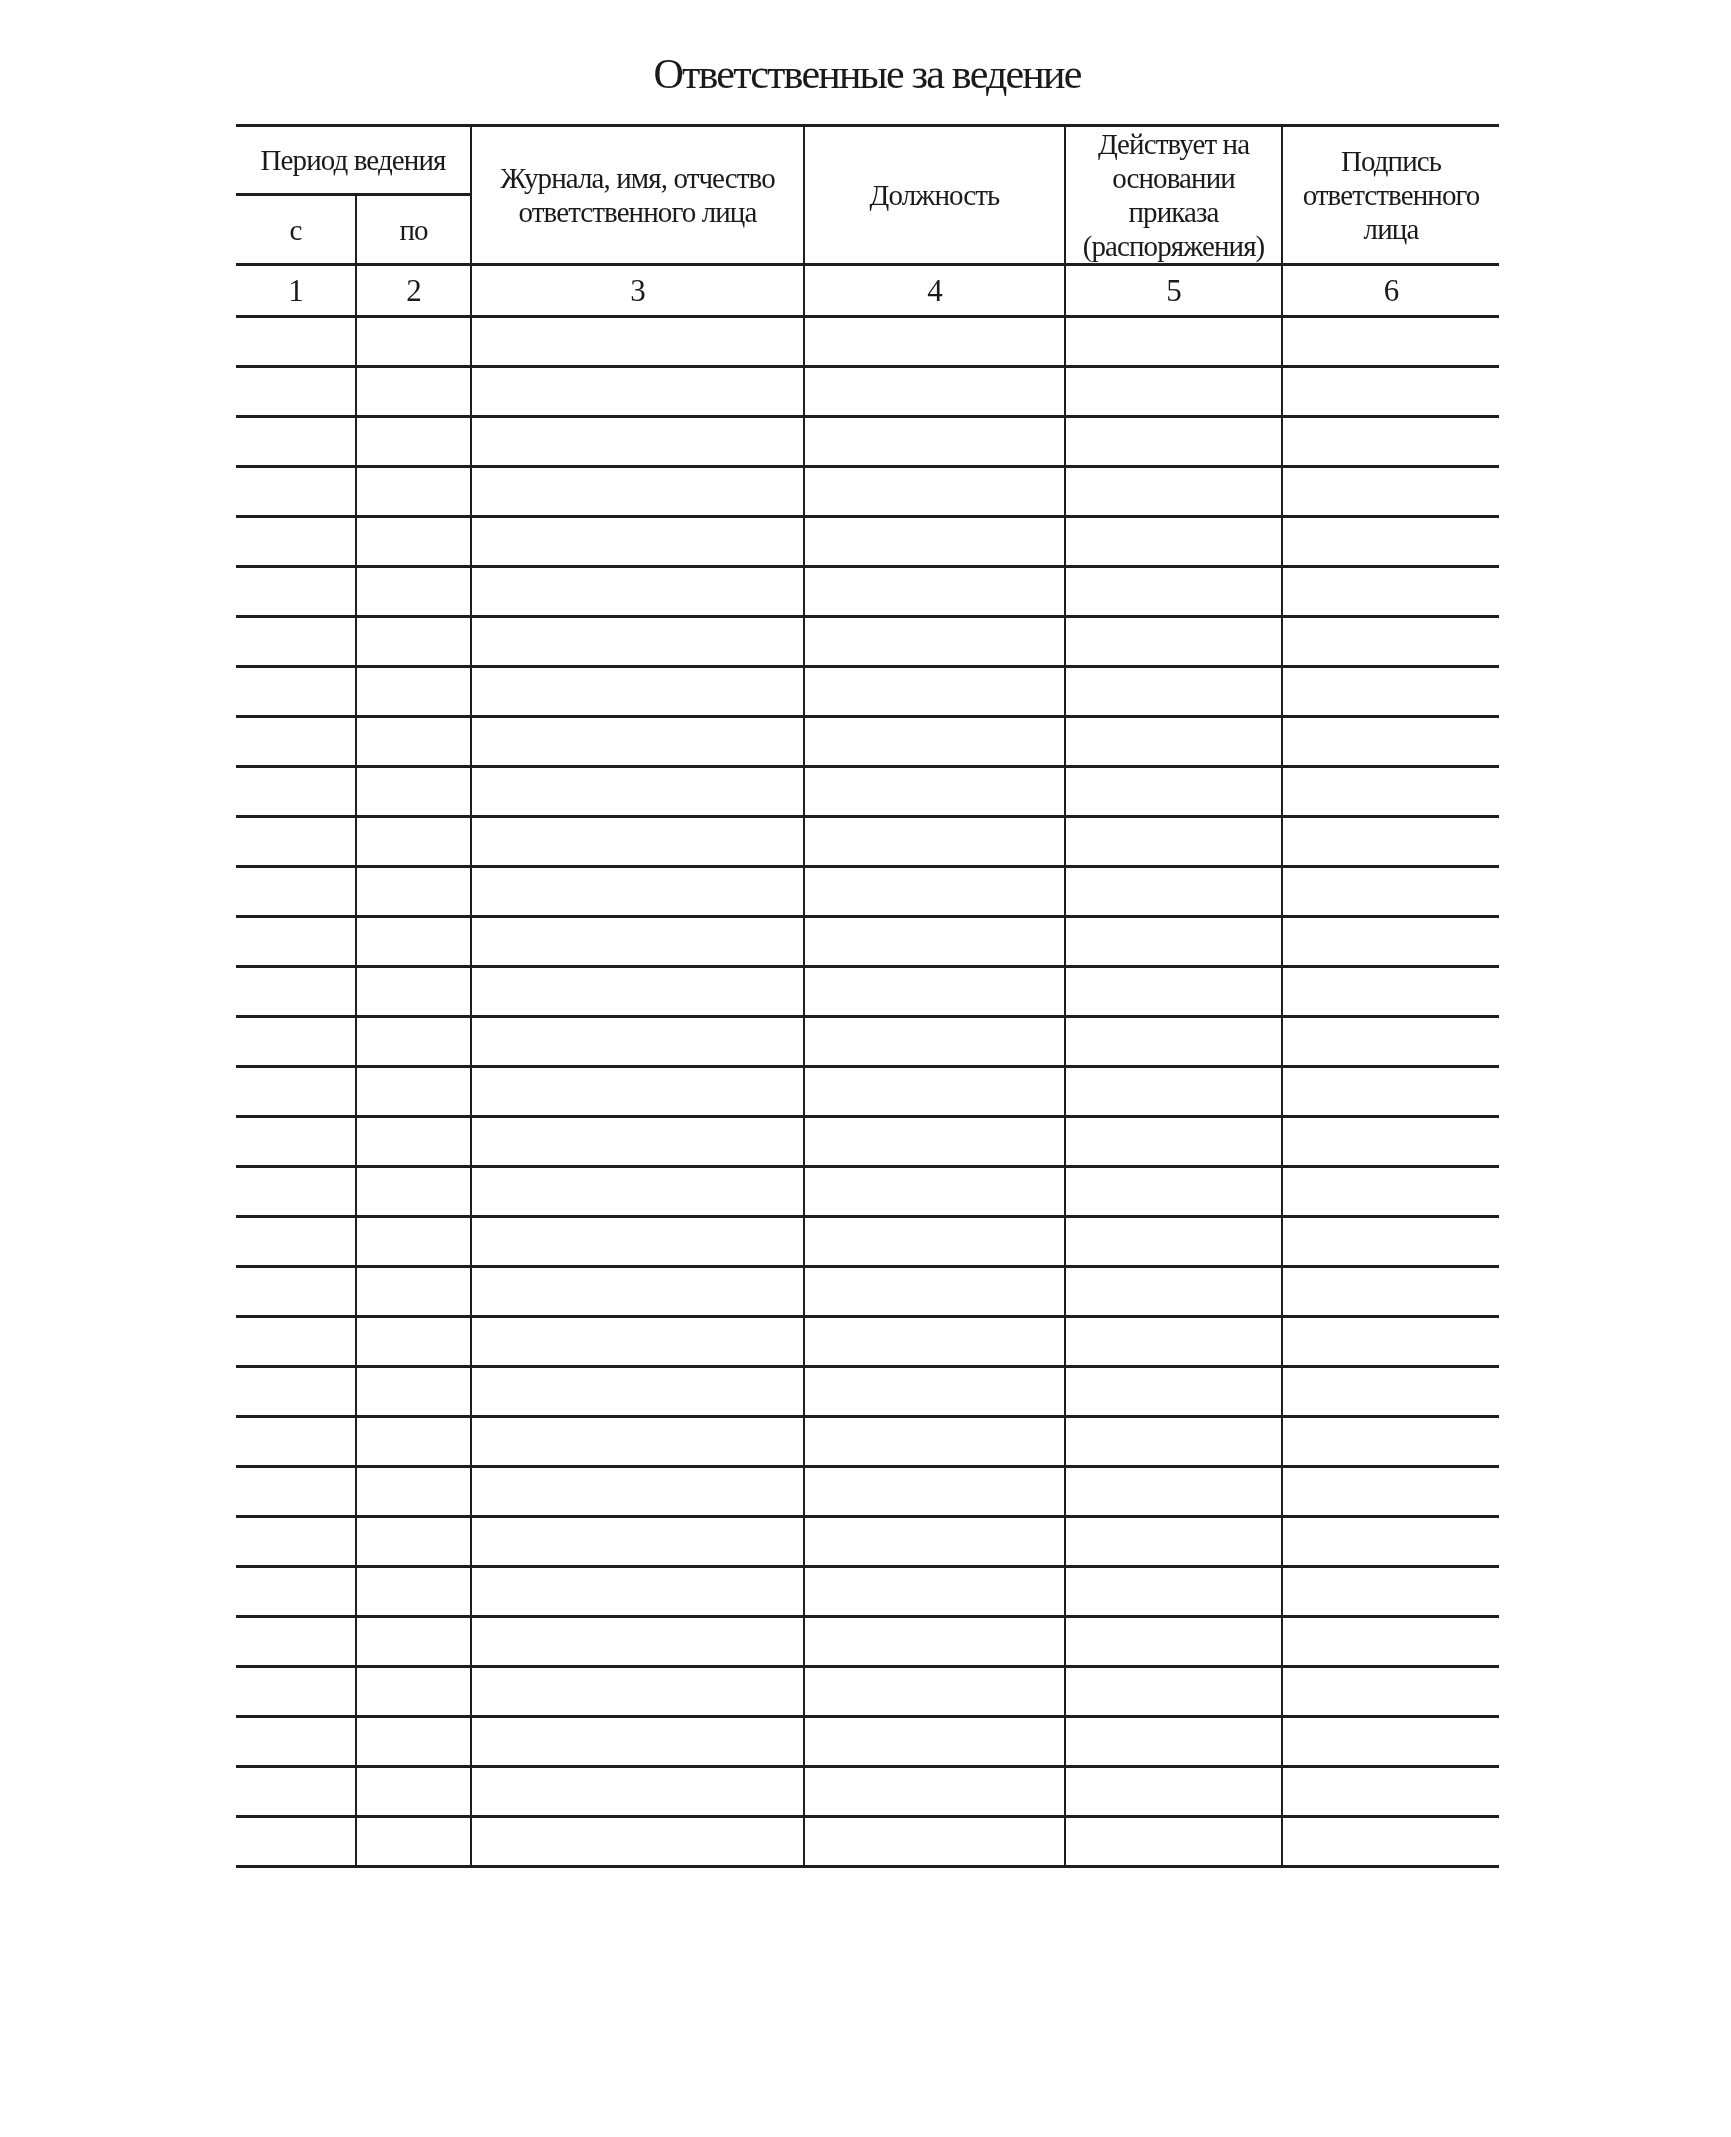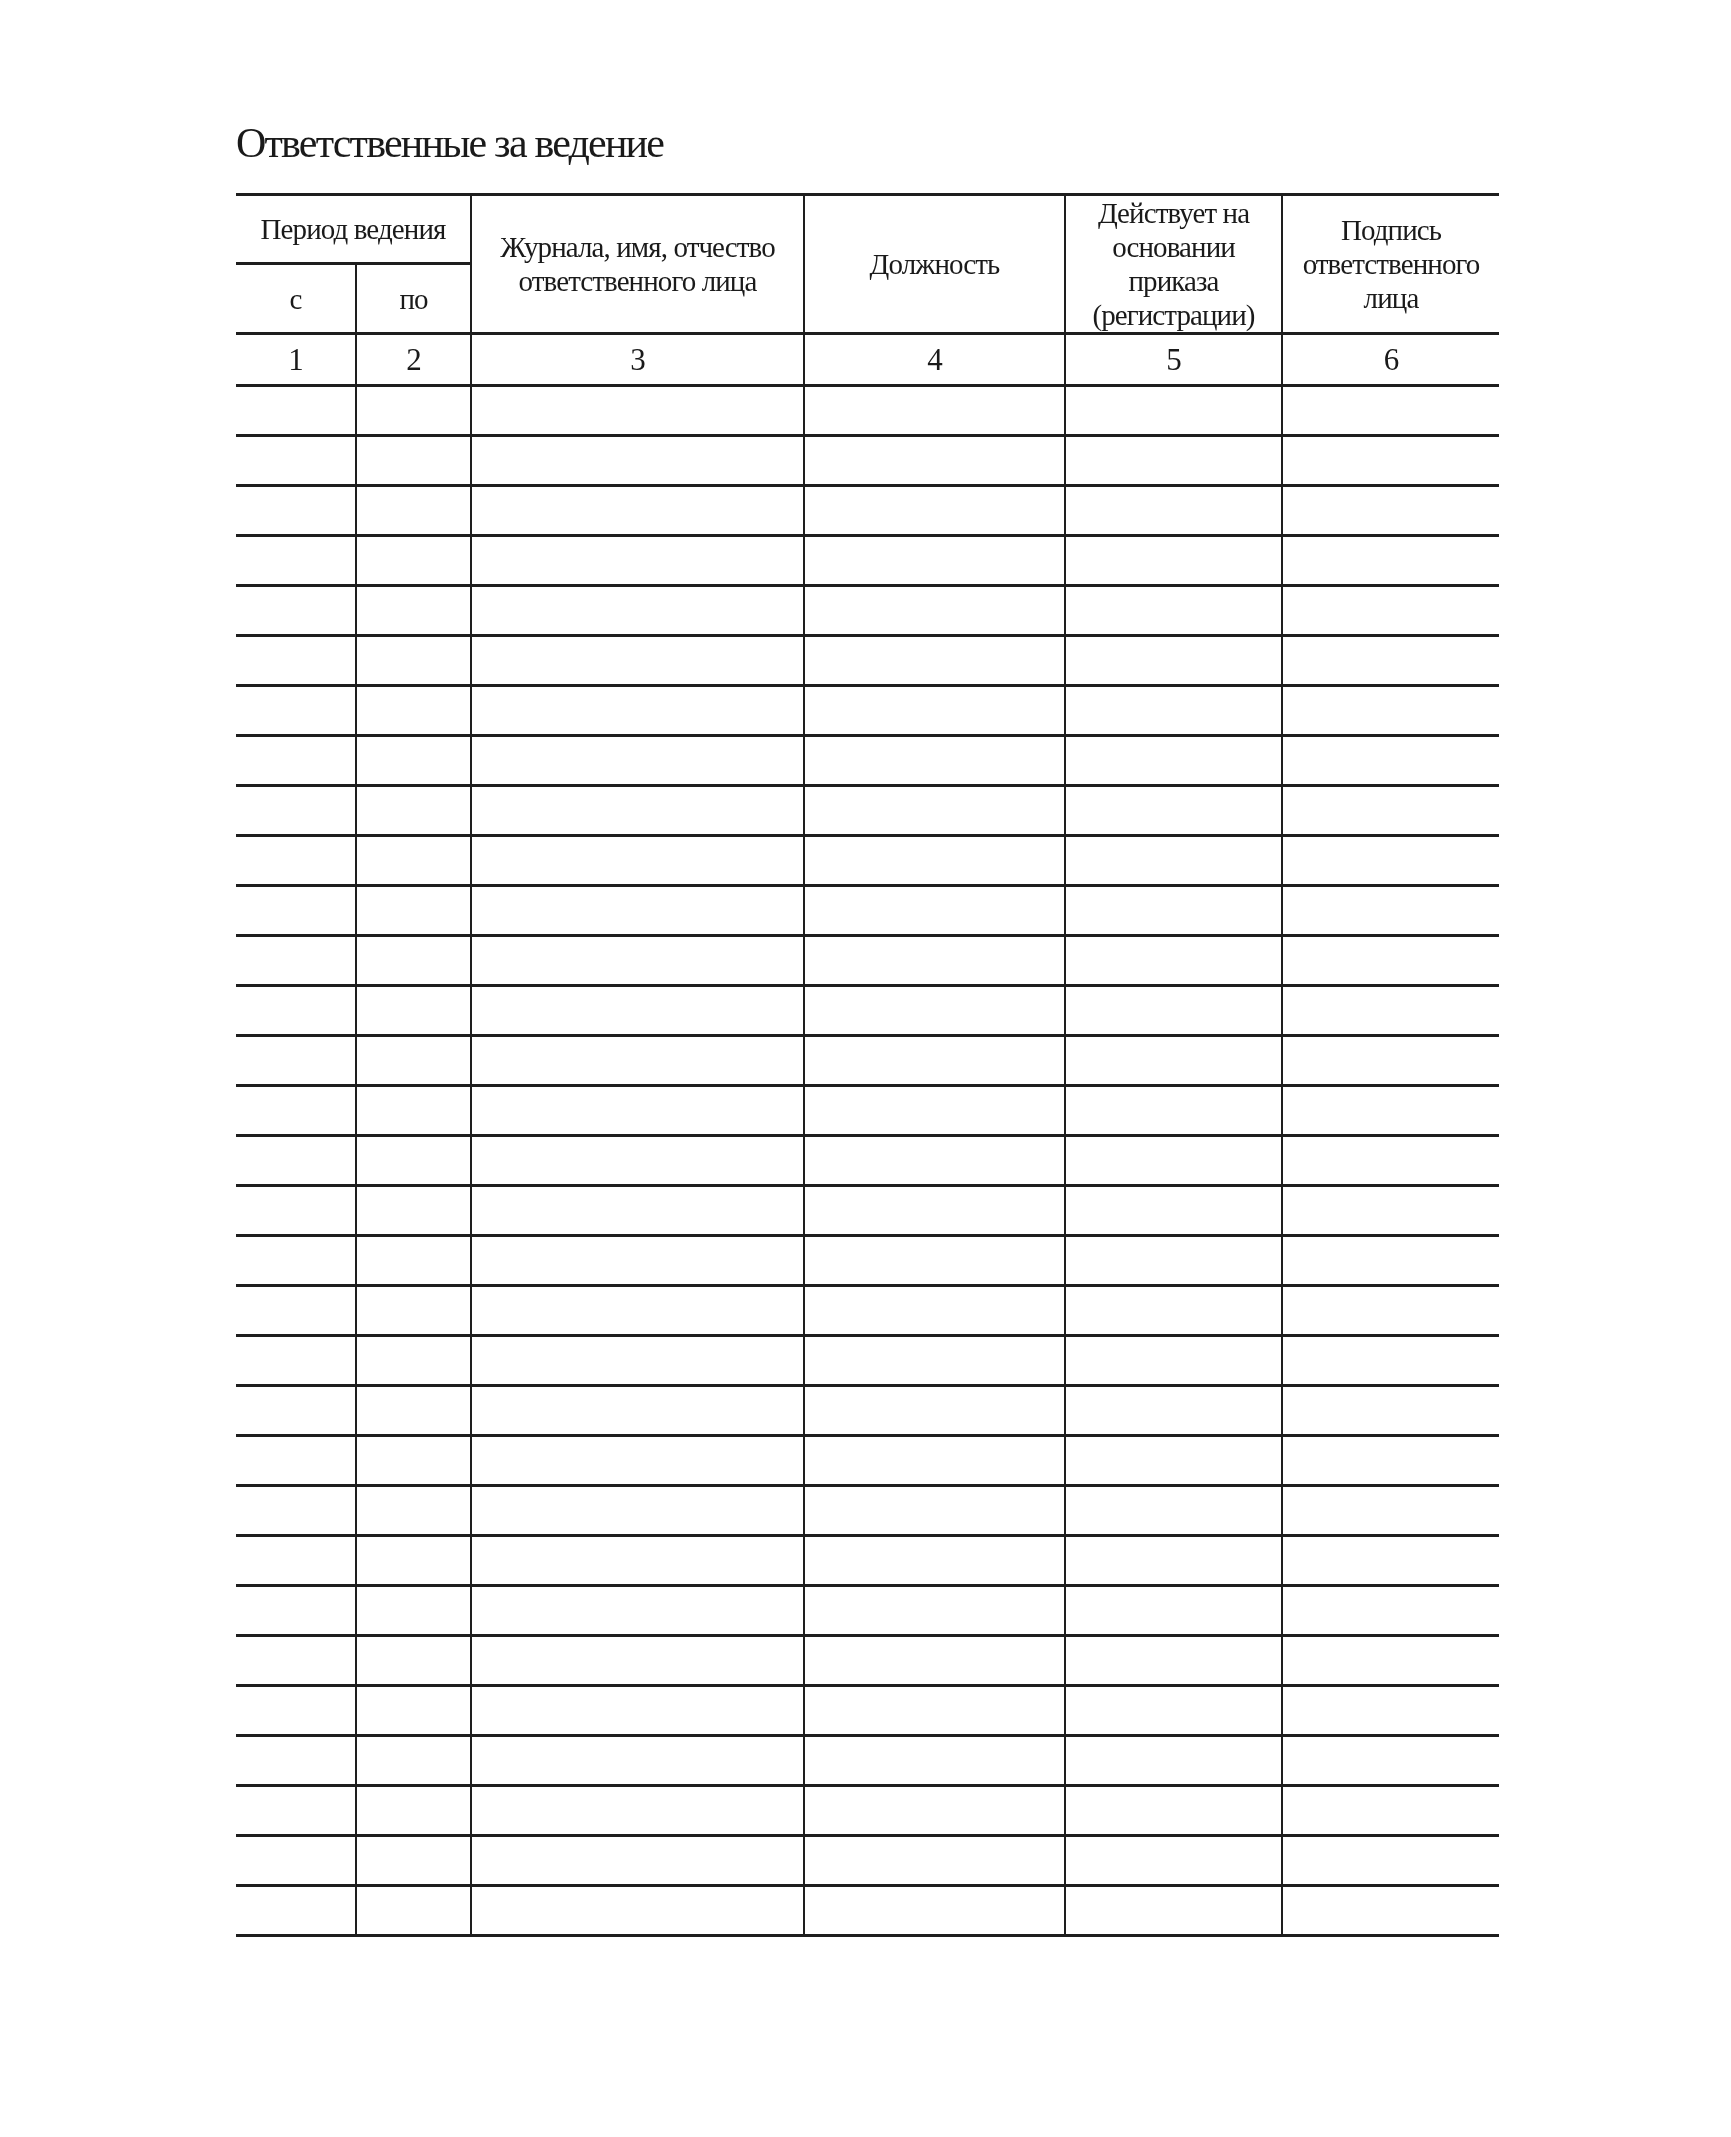--- a/index.html
+++ b/index.html
@@ -14,22 +14,22 @@
     color: #1a1a1a;
     overflow: hidden;
   }
 
   .content {
     width: 1262px;
     margin-left: 236px;
   }
 
   .title-block {
-    padding-top: 117px;
-    text-align: left;
+    padding-top: 48px;
+    text-align: center;
     font-size: 42px;
     line-height: 53px;
     letter-spacing: -1.8px;
     color: #1a1a1a;
   }
 
   table.journal {
     border-collapse: collapse;
     table-layout: fixed;
     width: 1262px;
@@ -96,21 +96,21 @@
       </colgroup>
       <thead>
         <tr class="header-row-1">
           <th colspan="2">Период ведения</th>
           <th rowspan="2">Журнала, имя, отчество
 ответственного лица</th>
           <th rowspan="2">Должность</th>
           <th rowspan="2">Действует на
 основании
 приказа
-(регистрации)</th>
+(распоряжения)</th>
           <th rowspan="2">Подпись
 ответственного
 лица</th>
         </tr>
         <tr class="header-row-2">
           <th>с</th>
           <th>по</th>
         </tr>
         <tr class="numbers-row">
           <td>1</td>

